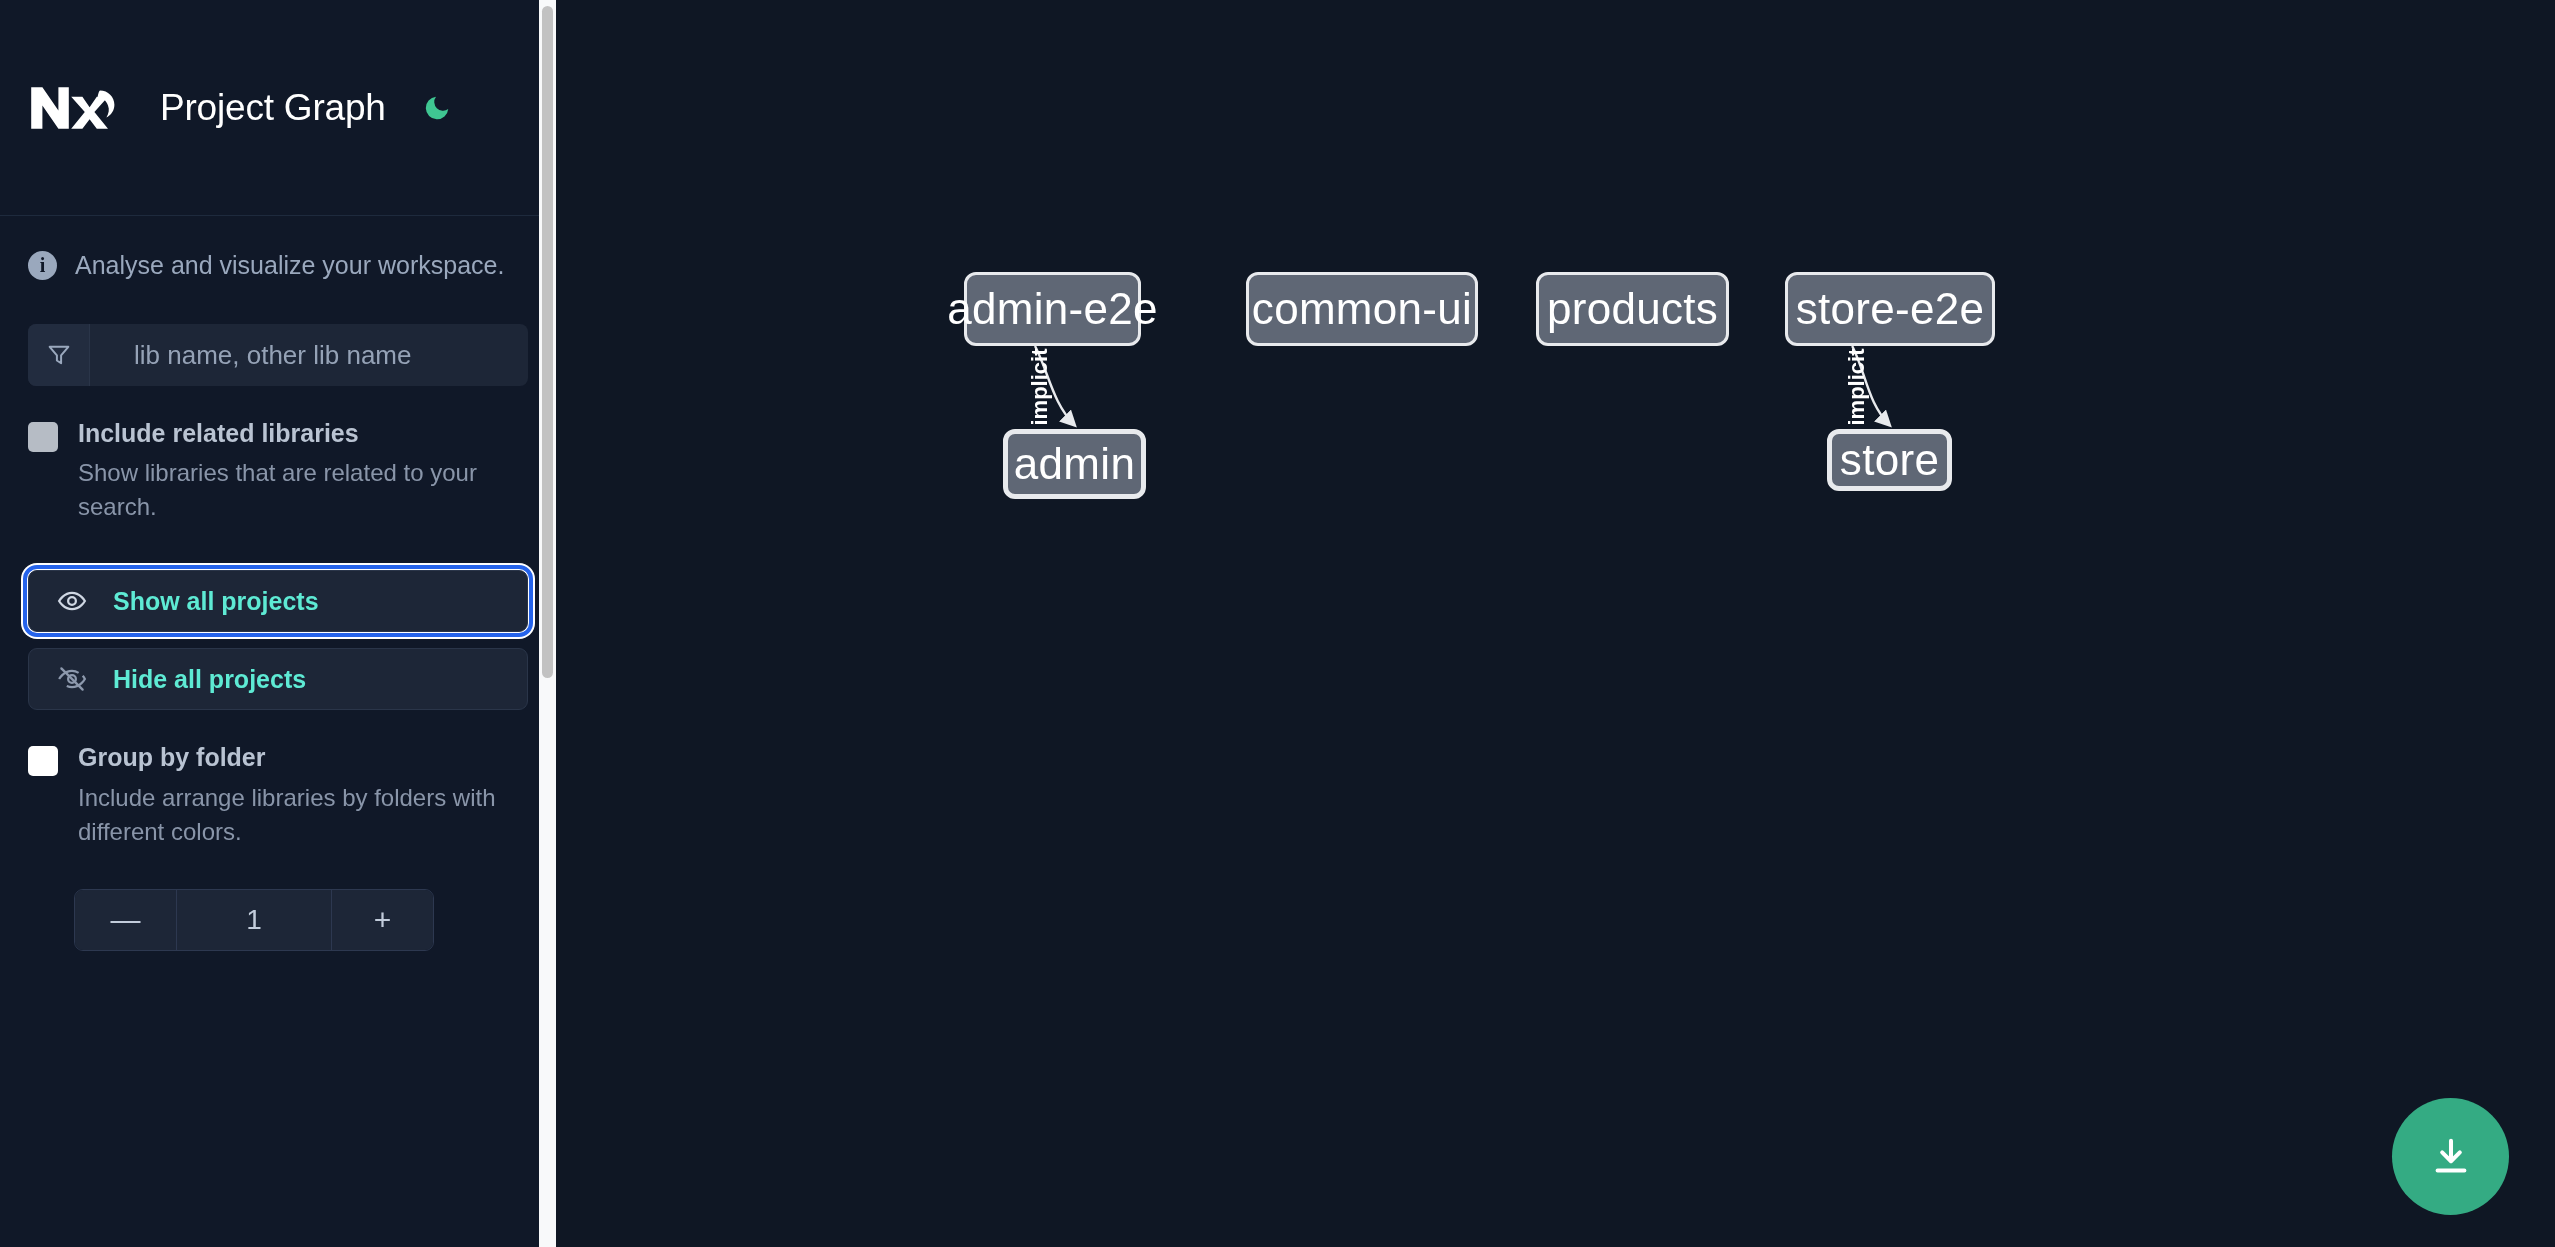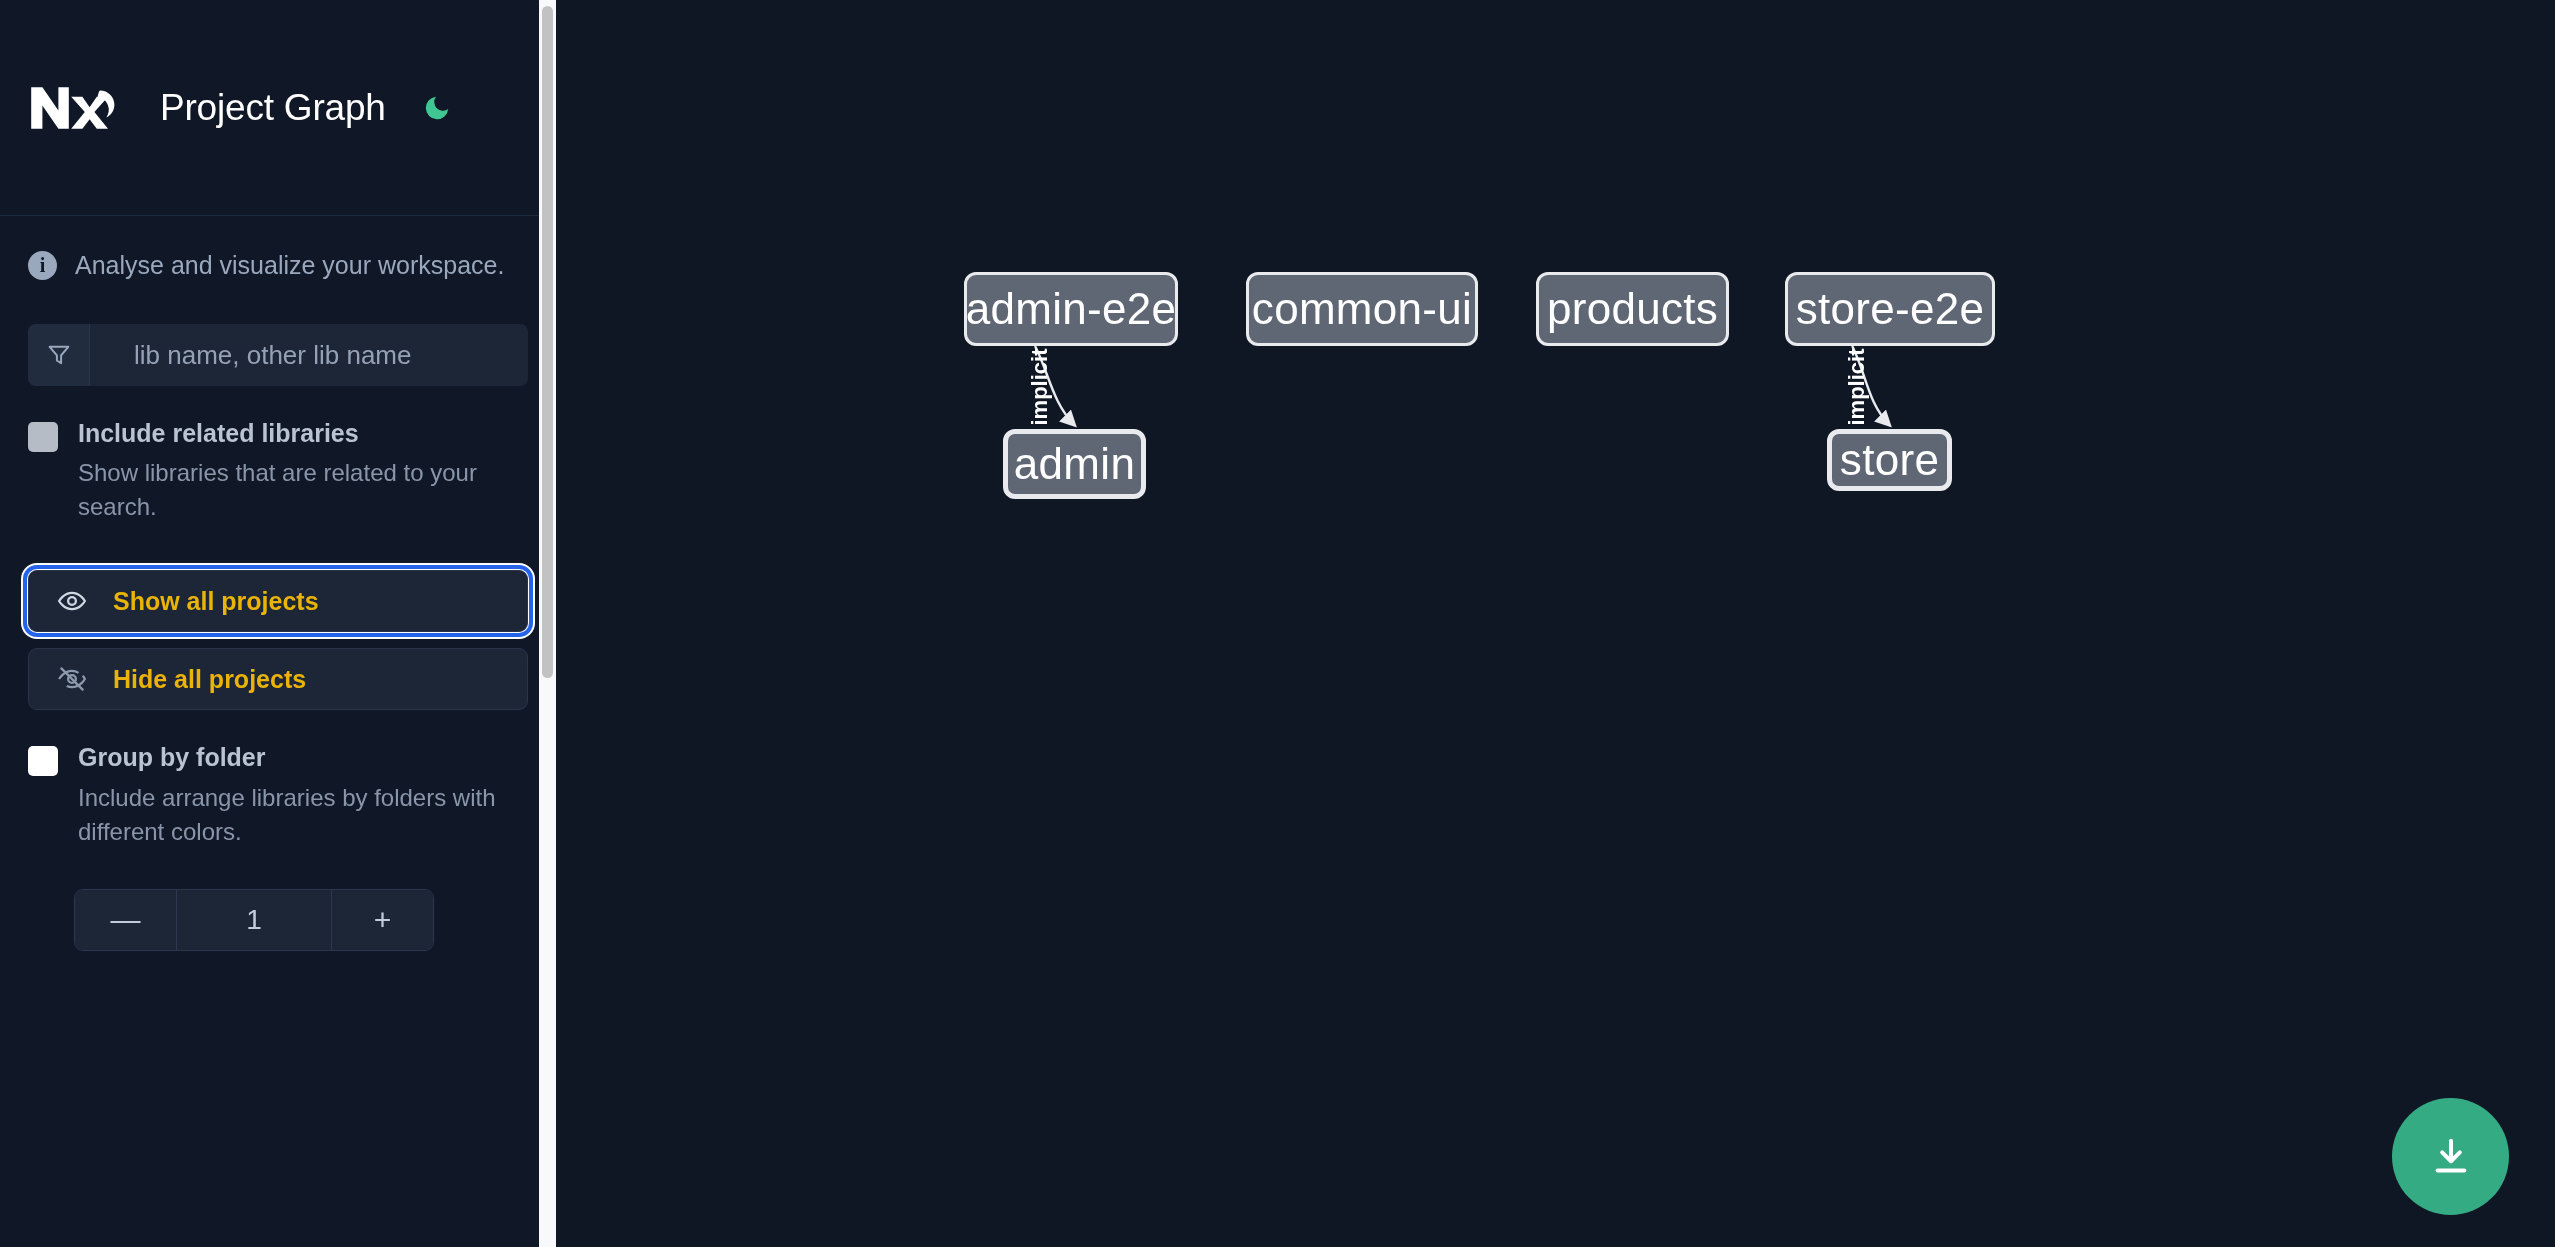--- a/index.html
+++ b/index.html
@@ -157,21 +157,21 @@
   .btn {
     position: relative;
     display: flex;
     align-items: center;
     gap: 26px;
     width: 100%;
     height: 62px;
     padding-left: 28px;
     background: #1d2637;
     border-radius: 9px;
-    color: #eab308;
+    color: #5eead4;
     font-size: 25px;
     font-weight: bold;
     cursor: pointer;
     border: 1px solid #2a3549;
   }
   .btn.focused {
     outline: 4px solid #2563eb;
     outline-offset: 1px;
     box-shadow: 0 0 0 7px #ffffff;
   }
@@ -382,21 +382,21 @@
       </defs>
     <path d="M 479.04 346 C 493.04 373.65, 496.5 402.88, 518.5 425" fill="none" stroke="#e8eaed" stroke-width="2.4" marker-end="url(#arrow)"></path>
         <path d="M 1296.2 346 C 1310.2 373.65, 1311.5 402.88, 1333.5 425" fill="none" stroke="#e8eaed" stroke-width="2.4" marker-end="url(#arrow)"></path>
       </svg>
 
     <div class="fab">
       <svg width="46" height="46" viewBox="0 0 24 24" aria-hidden="true">
         <path fill="none" stroke="#ffffff" stroke-width="2.1" stroke-linecap="round" stroke-linejoin="round" d="M12 3.5v10.5M7.4 9.6L12 14.2l4.6-4.6M5 19h14"></path>
       </svg>
     </div>
-  <div class="node" style="left: 408px; top: 272px; width: 214px; height: 74px;">
+  <div class="node" style="left: 408px; top: 272px; width: 177px; height: 74px;">
         <span>admin-e2e</span>
       </div>
       <div class="node" style="left: 690px; top: 272px; width: 232px; height: 74px; align-items: center;">
         <span>common-ui</span>
       </div>
       <div class="node" style="left: 980px; top: 272px; width: 193px; height: 74px;">
         <span>products</span>
       </div>
       <div class="node" style="left: 1229px; top: 272px; width: 210px; height: 74px;">
         <span>store-e2e</span>

